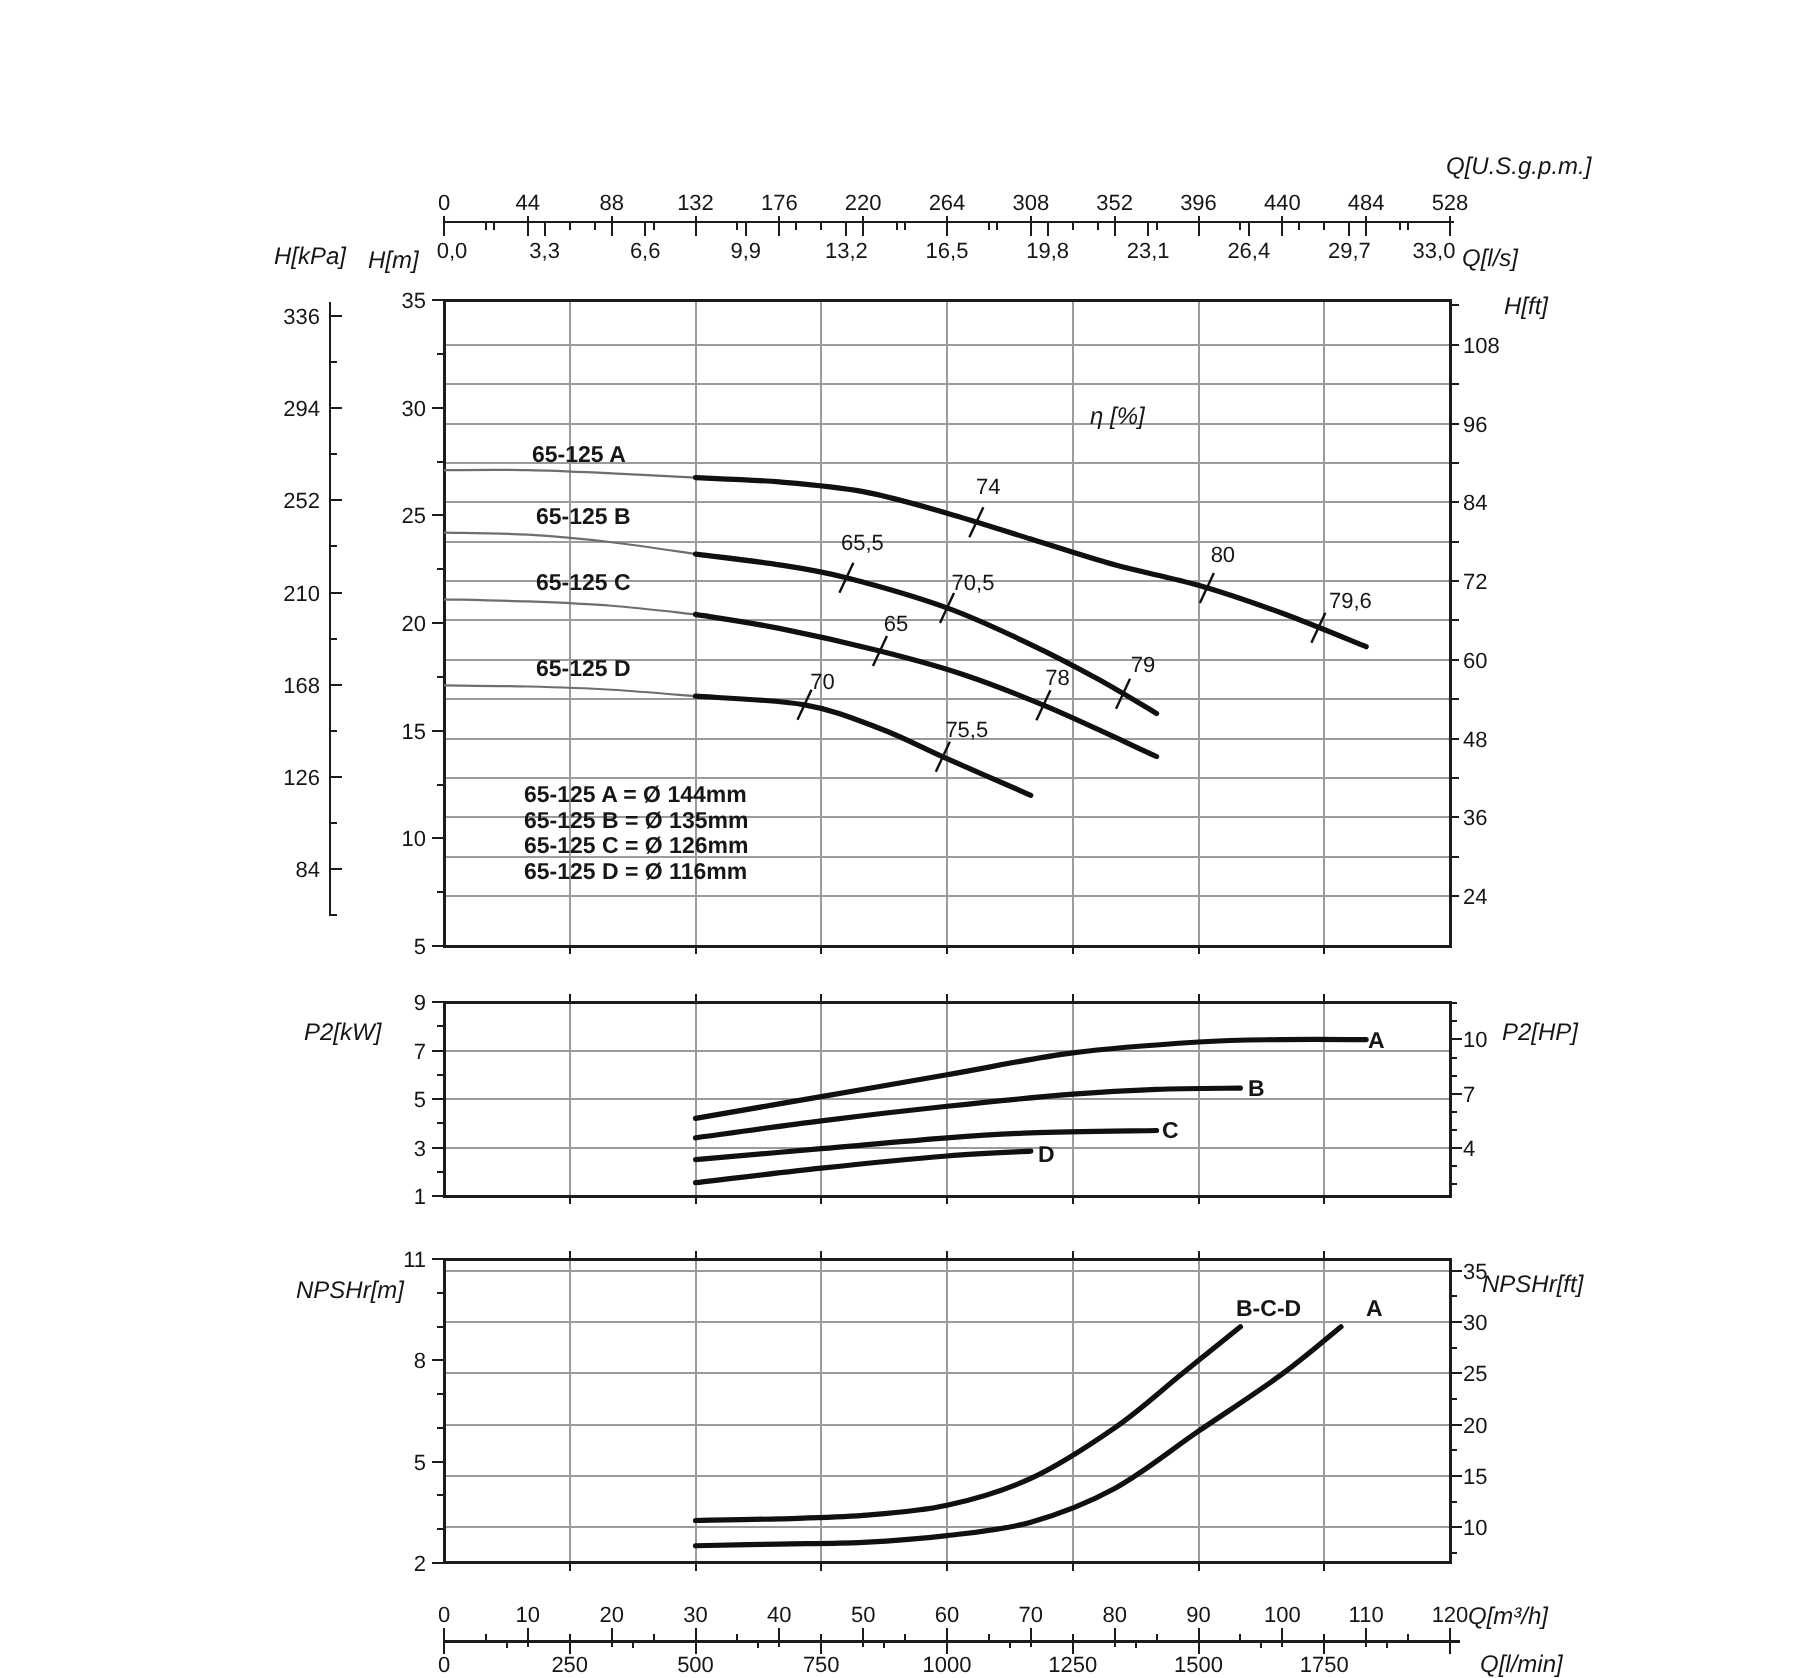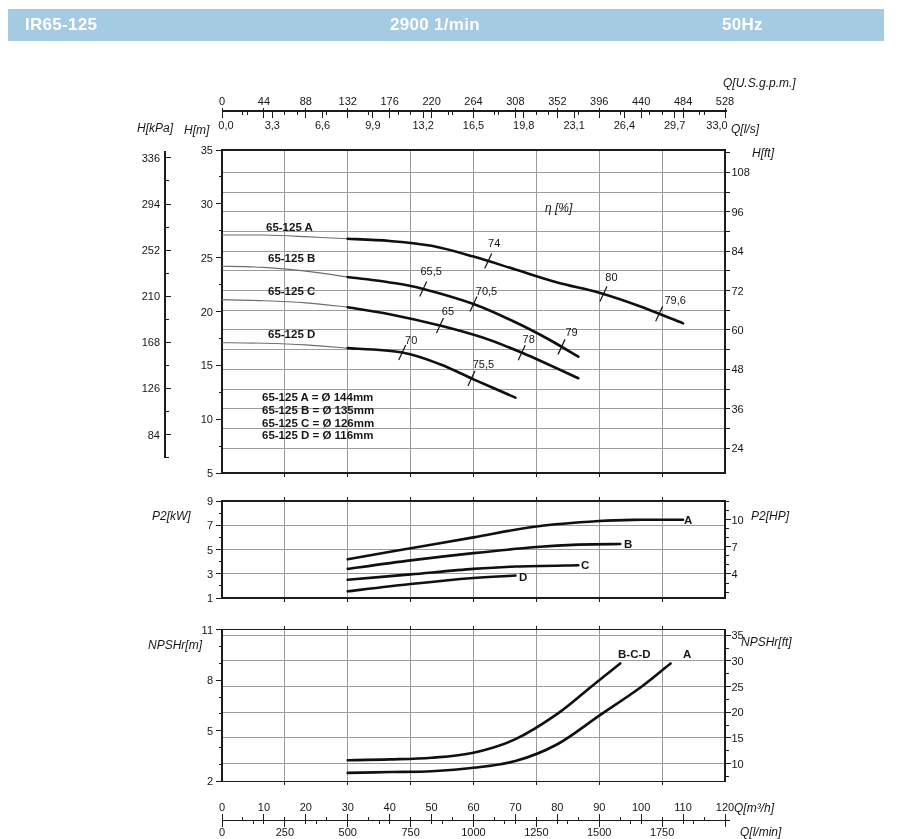--- a/index.html
+++ b/index.html
@@ -19,25 +19,20 @@
   .tk{stroke:#1c1c1c;stroke-width:1;shape-rendering:crispEdges;}
   .axl{stroke:#1c1c1c;stroke-width:1.2;shape-rendering:crispEdges;}
   .cv{stroke:#101010;stroke-width:2.6;fill:none;stroke-linecap:round;}
   .cvt{stroke:#6e6e6e;stroke-width:1.1;fill:none;}
   .mk{stroke:#101010;stroke-width:1.2;}
 </style>
 </head>
 <body>
 
 <div class="page">
-  <div class="header">
-    <span class="h-model">IR65-125</span>
-    <span class="h-speed">2900 1/min</span>
-    <span class="h-freq">50Hz</span>
-  </div>
   <svg id="charts" width="900" height="839">
       <g>
         <line x1="284.875" y1="150" x2="284.875" y2="473" class="grid"></line>
         <line x1="347.75" y1="150" x2="347.75" y2="473" class="grid"></line>
         <line x1="410.625" y1="150" x2="410.625" y2="473" class="grid"></line>
         <line x1="473.5" y1="150" x2="473.5" y2="473" class="grid"></line>
         <line x1="536.375" y1="150" x2="536.375" y2="473" class="grid"></line>
         <line x1="599.25" y1="150" x2="599.25" y2="473" class="grid"></line>
         <line x1="662.125" y1="150" x2="662.125" y2="473" class="grid"></line>
         <line x1="222" y1="172.41189333333335" x2="725" y2="172.41189333333335" class="grid"></line>

